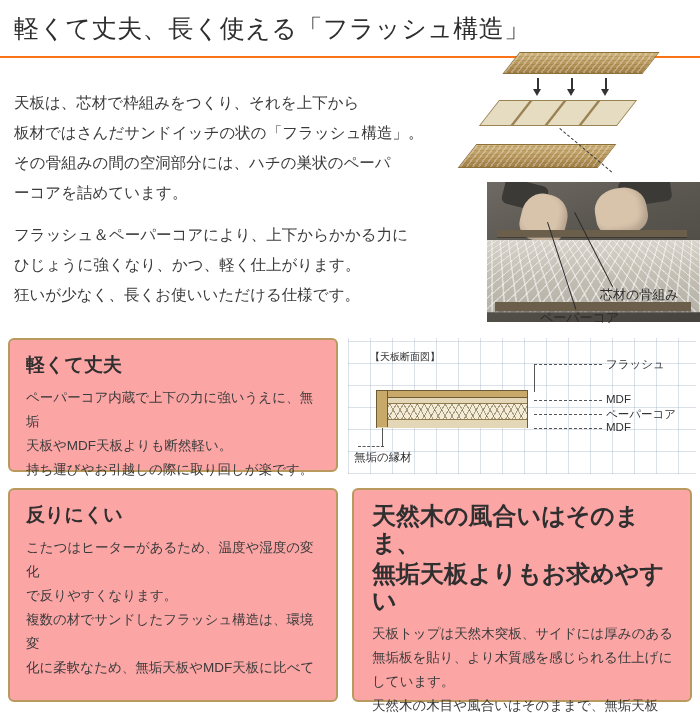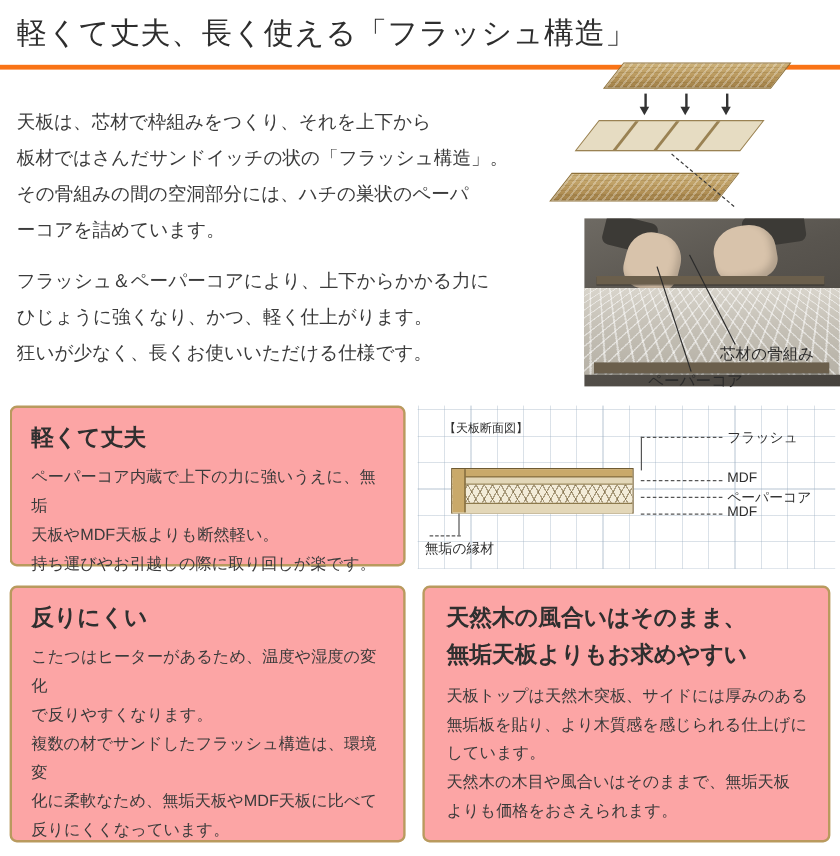--- a/index.html
+++ b/index.html
@@ -17,21 +17,21 @@
   }
 
   
   .title-wrap {
     position: absolute;
     left: 0;
     top: 0;
     width: 700px;
     height: 58px;
     box-sizing: border-box;
-    border-bottom: 4px solid #f97316;
+    border-bottom: 2px solid #f97316;
     display: flex;
     align-items: center;
   }
   .title-text {
     font-size: 25px;
     letter-spacing: 0.5px;
     color: #2e2e2e;
     padding-left: 14px;
     white-space: nowrap;
   }
@@ -200,21 +200,21 @@
     line-height: 24px;
     color: #3b3b3b;
     margin: 0;
   }
   #card-light  { left: 8px;  top: 338px; width: 330px; height: 134px; padding: 12px 14px 0 16px; }
   #card-warp   { left: 8px;  top: 488px; width: 330px; height: 214px; padding: 12px 14px 14px 16px; }
   #card-wood   { left: 352px; top: 488px; width: 340px; height: 214px; padding: 12px 16px 0 18px; }
 
   #card-light .card-title { margin-bottom: 8px; }
   #card-warp  .card-title { margin-bottom: 8px; }
-  #card-wood  .card-title { font-size: 19px; line-height: 27px; margin-bottom: 8px; }
+  #card-wood  .card-title { font-size: 24px; line-height: 27px; margin-bottom: 8px; }
 
   
   .section-diagram {
     position: absolute;
     left: 348px;
     top: 338px;
     width: 348px;
     height: 136px;
   }
   .sec-title {
@@ -371,21 +371,20 @@
   <p class="card-body" data-interactable="false">天板やMDF天板よりも断然軽い。</p>
   <p class="card-body" data-interactable="false">持ち運びやお引越しの際に取り回しが楽です。</p>
 </div>
 
 <div class="card" id="card-warp" data-interactable="false">
   <h3 class="card-title" data-interactable="false">反りにくい</h3>
   <p class="card-body" data-interactable="false">こたつはヒーターがあるため、温度や湿度の変化</p>
   <p class="card-body" data-interactable="false">で反りやすくなります。</p>
   <p class="card-body" data-interactable="false">複数の材でサンドしたフラッシュ構造は、環境変</p>
   <p class="card-body" data-interactable="false">化に柔軟なため、無垢天板やMDF天板に比べて</p>
-  <p class="card-body" data-interactable="false">反りにくくなっています。</p>
 </div>
 
 <div class="card" id="card-wood" data-interactable="false">
   <h3 class="card-title" data-interactable="false">天然木の風合いはそのまま、</h3>
   <h3 class="card-title" data-interactable="false" style="margin-top:-4px;">無垢天板よりもお求めやすい</h3>
   <p class="card-body" data-interactable="false">天板トップは天然木突板、サイドには厚みのある</p>
   <p class="card-body" data-interactable="false">無垢板を貼り、より木質感を感じられる仕上げに</p>
   <p class="card-body" data-interactable="false">しています。</p>
   <p class="card-body" data-interactable="false">天然木の木目や風合いはそのままで、無垢天板</p>
   <p class="card-body" data-interactable="false">よりも価格をおさえられます。</p>

